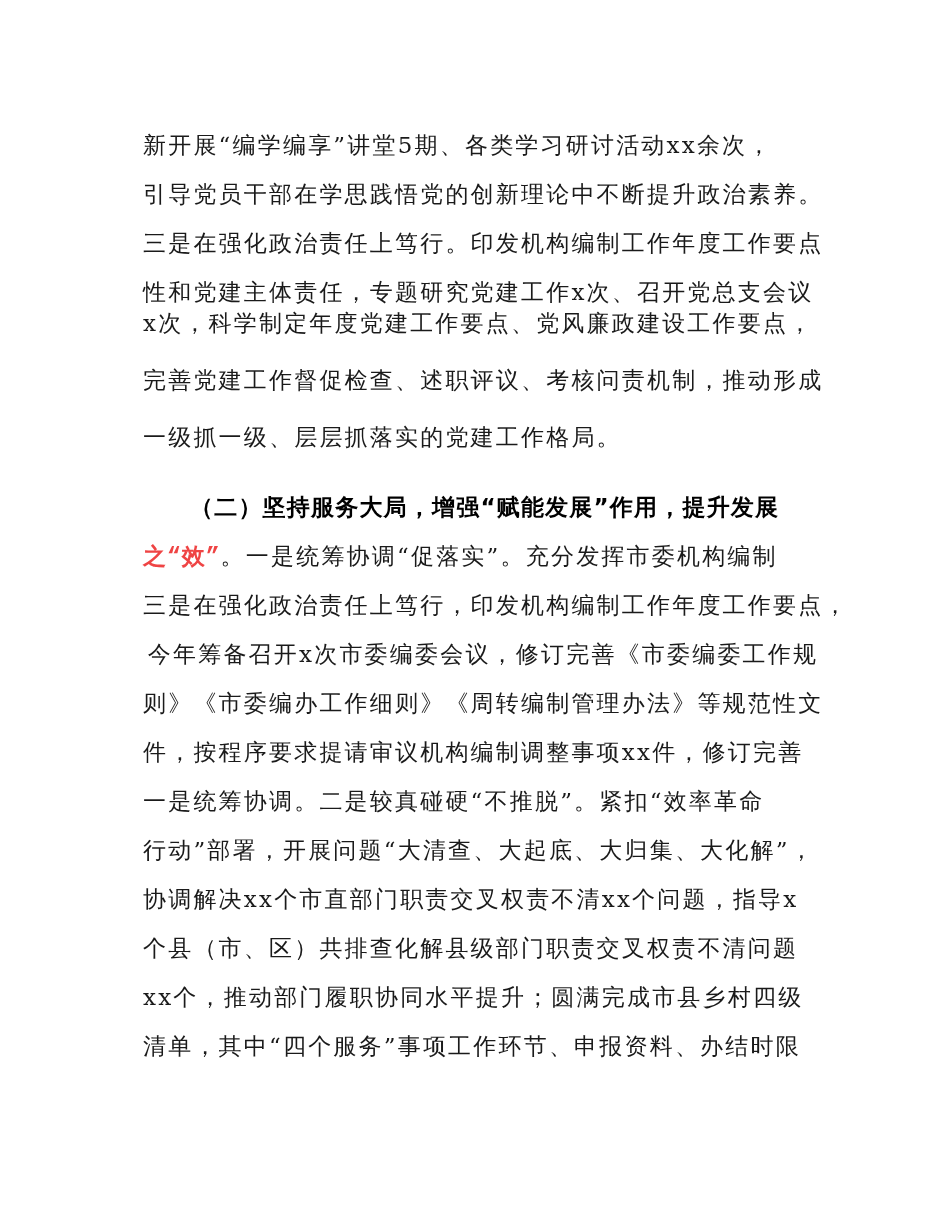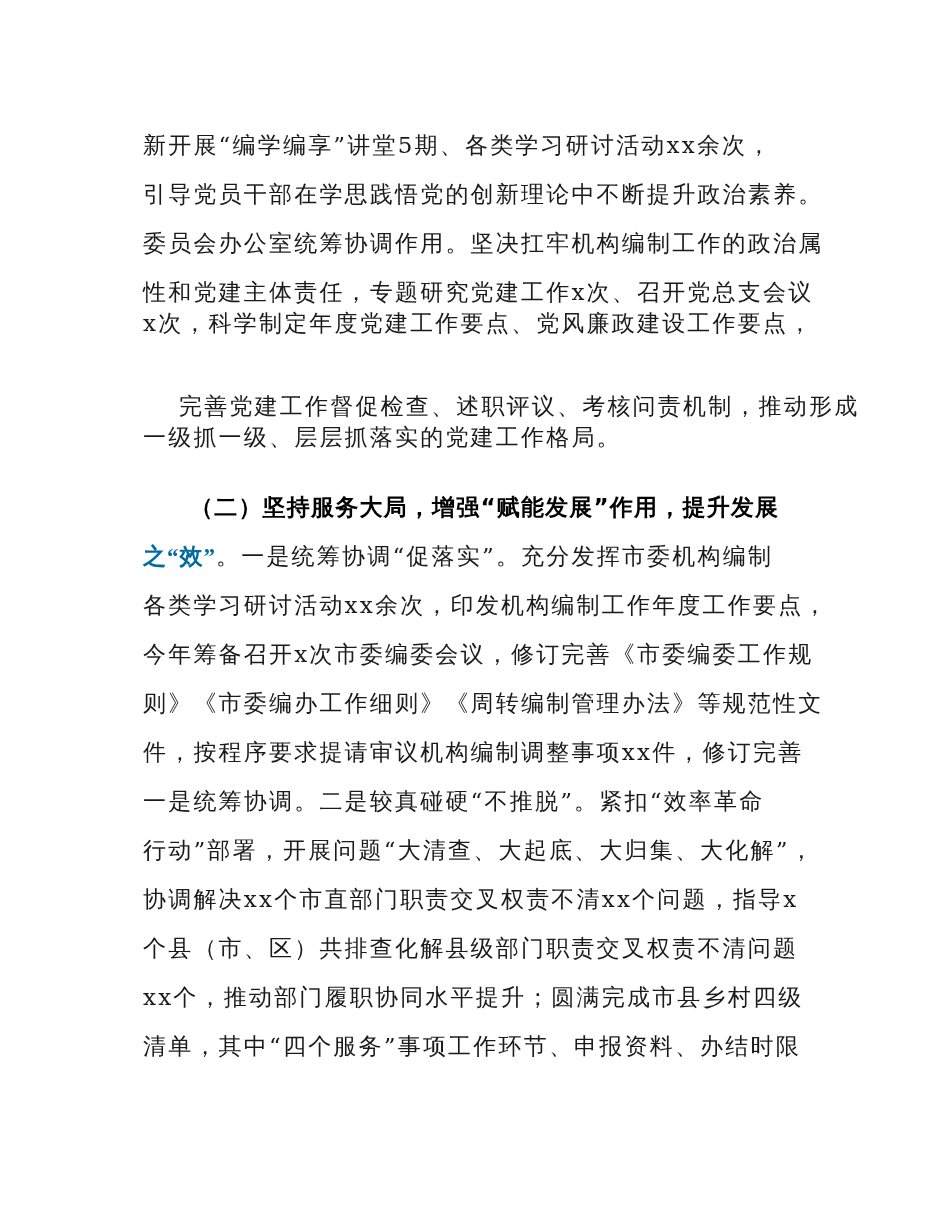--- a/index.html
+++ b/index.html
@@ -34,47 +34,47 @@
       letter-spacing: 2.2px;
       color: #1a1a1a;
     }
     .line.bold {
       font-family: "DejaVu Sans", "Liberation Sans", sans-serif;
       font-weight: bold;
       letter-spacing: 1.2px;
       color: #000000;
     }
     .line .b {
-      font-family: Liberation Serif, serif;
+      font-family: Liberation Mono, monospace;
       font-weight: bold;
-      color: #0369a1;
+      color: #ef4444;
       letter-spacing: 1px;
     }
     .indent { left: 190px; }
   </style>
 </head>
 <body>
 
 <div class="page">
 
   <div>
     <div class="line" style="top:125px;">新开展“编学编享”讲堂5期、各类学习研讨活动xx余次，</div>
     <div class="line" style="top:174px;">引导党员干部在学思践悟党的创新理论中不断提升政治素养。</div>
-    <div class="line" style="top:223px;">委员会办公室统筹协调作用。坚决扛牢机构编制工作的政治属</div>
+    <div class="line" style="top:223px;">三是在强化政治责任上笃行。印发机构编制工作年度工作要点</div>
     <div class="line" style="top:272px;">性和党建主体责任，专题研究党建工作x次、召开党总支会议</div>
     <div class="line" style="top:303px;">x次，科学制定年度党建工作要点、党风廉政建设工作要点，</div>
-    <div class="line" style="top:386px;margin-left:36px;">完善党建工作督促检查、述职评议、考核问责机制，推动形成</div>
+    <div class="line" style="top:360px;">完善党建工作督促检查、述职评议、考核问责机制，推动形成</div>
     <div class="line" style="top:419px;font-family:Liberation Mono, monospace;">一级抓一级、层层抓落实的党建工作格局。</div>
   </div>
 
   <div>
     <div class="line bold indent" style="top:487px; width:640px;">（二）坚持服务大局，增强“赋能发展”作用，提升发展</div>
     <div class="line" style="top:536px;"><span class="b">之“效”</span><span>。一是统筹协调“促落实”。充分发挥市委机构编制</span></div>
-    <div class="line" style="top:585px;">各类学习研讨活动xx余次，印发机构编制工作年度工作要点，</div>
-    <div class="line" style="top:634px;">今年筹备召开x次市委编委会议，修订完善《市委编委工作规</div>
+    <div class="line" style="top:585px;">三是在强化政治责任上笃行，印发机构编制工作年度工作要点，</div>
+    <div class="line" style="top:634px;text-align:center;">今年筹备召开x次市委编委会议，修订完善《市委编委工作规</div>
     <div class="line" style="top:683px;">则》《市委编办工作细则》《周转编制管理办法》等规范性文</div>
     <div class="line" style="top:732px;">件，按程序要求提请审议机构编制调整事项xx件，修订完善</div>
     <div class="line" style="top:781px;">一是统筹协调。二是较真碰硬“不推脱”。紧扣“效率革命</div>
     <div class="line" style="top:830px;">行动”部署，开展问题“大清查、大起底、大归集、大化解”，</div>
     <div class="line" style="top:879px;">协调解决xx个市直部门职责交叉权责不清xx个问题，指导x</div>
     <div class="line" style="top:928px;">个县（市、区）共排查化解县级部门职责交叉权责不清问题</div>
     <div class="line" style="top:977px;">xx个，推动部门履职协同水平提升；圆满完成市县乡村四级</div>
     <div class="line" style="top:1026px;">清单，其中“四个服务”事项工作环节、申报资料、办结时限</div>
   </div>
 

